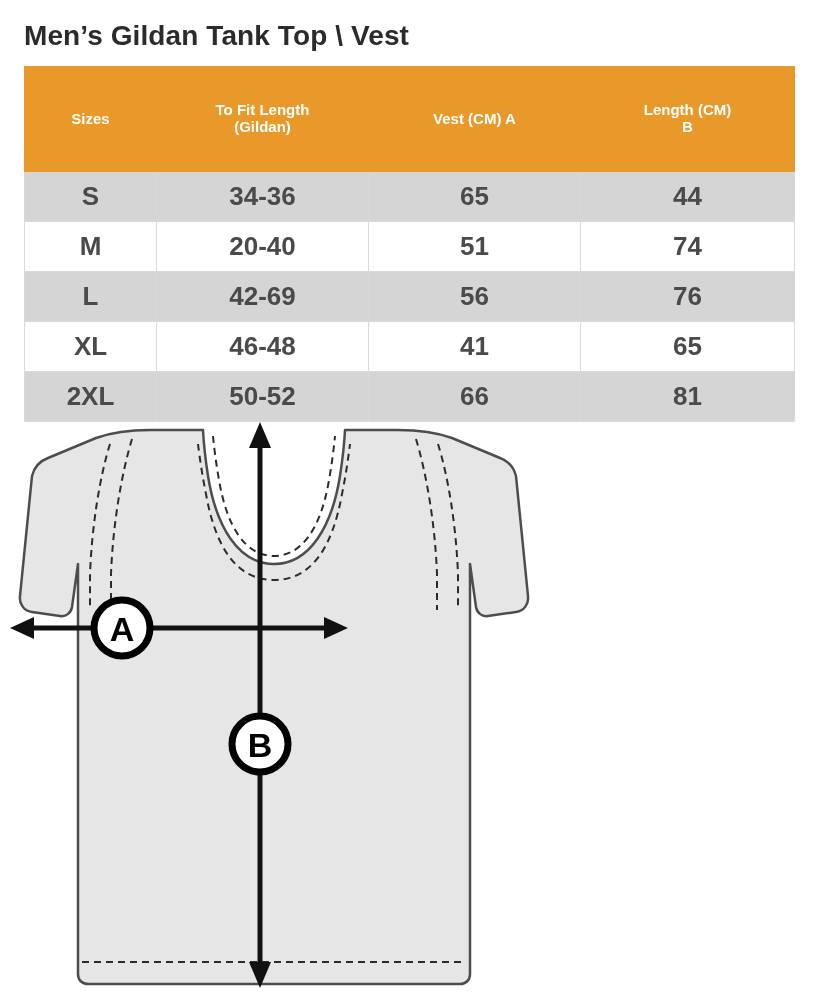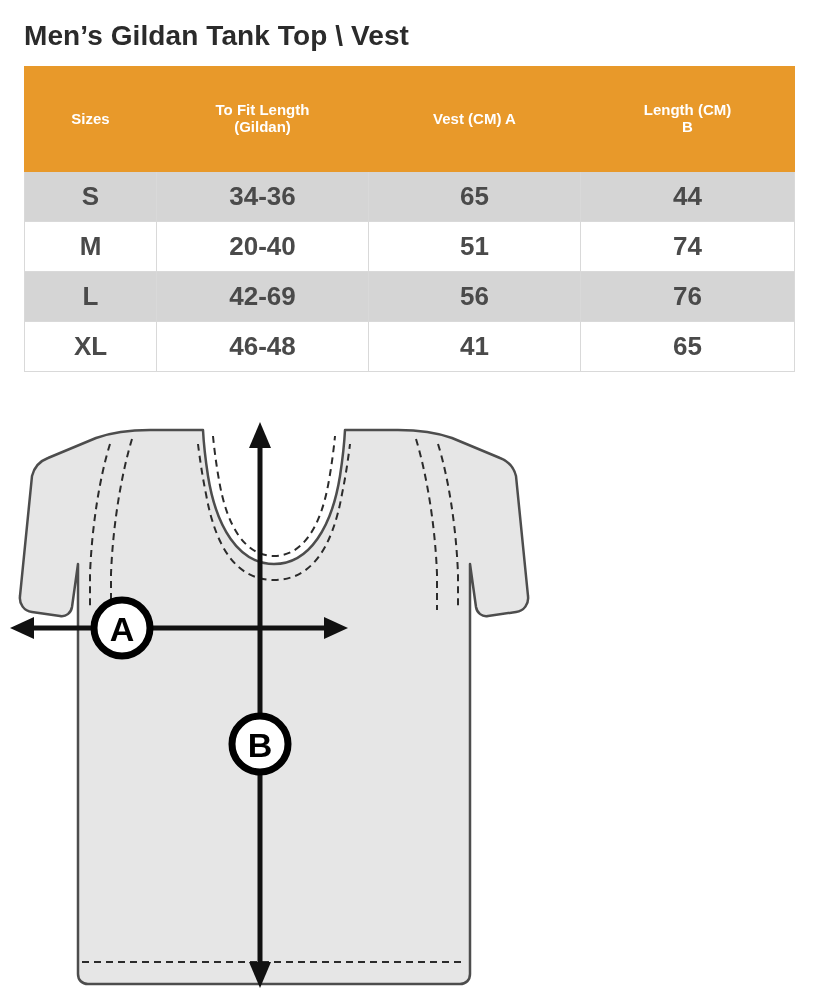--- a/index.html
+++ b/index.html
@@ -137,20 +137,26 @@
         <td>L</td>
         <td>42-69</td>
         <td>56</td>
         <td>76</td>
       </tr>
       <tr class="even">
         <td>XL</td>
         <td>46-48</td>
         <td>41</td>
         <td>65</td>
+      </tr>
+      <tr class="odd">
+        <td>2XL</td>
+        <td>50-52</td>
+        <td>66</td>
+        <td>81</td>
       </tr>
     </tbody>
   </table>
 
   <div class="diagram">
     <svg width="818" height="593" viewBox="0 0 818 593" xmlns="http://www.w3.org/2000/svg">
 
       <g>
         <path d="M150 16
                  C 132 16, 110 19, 96 24

